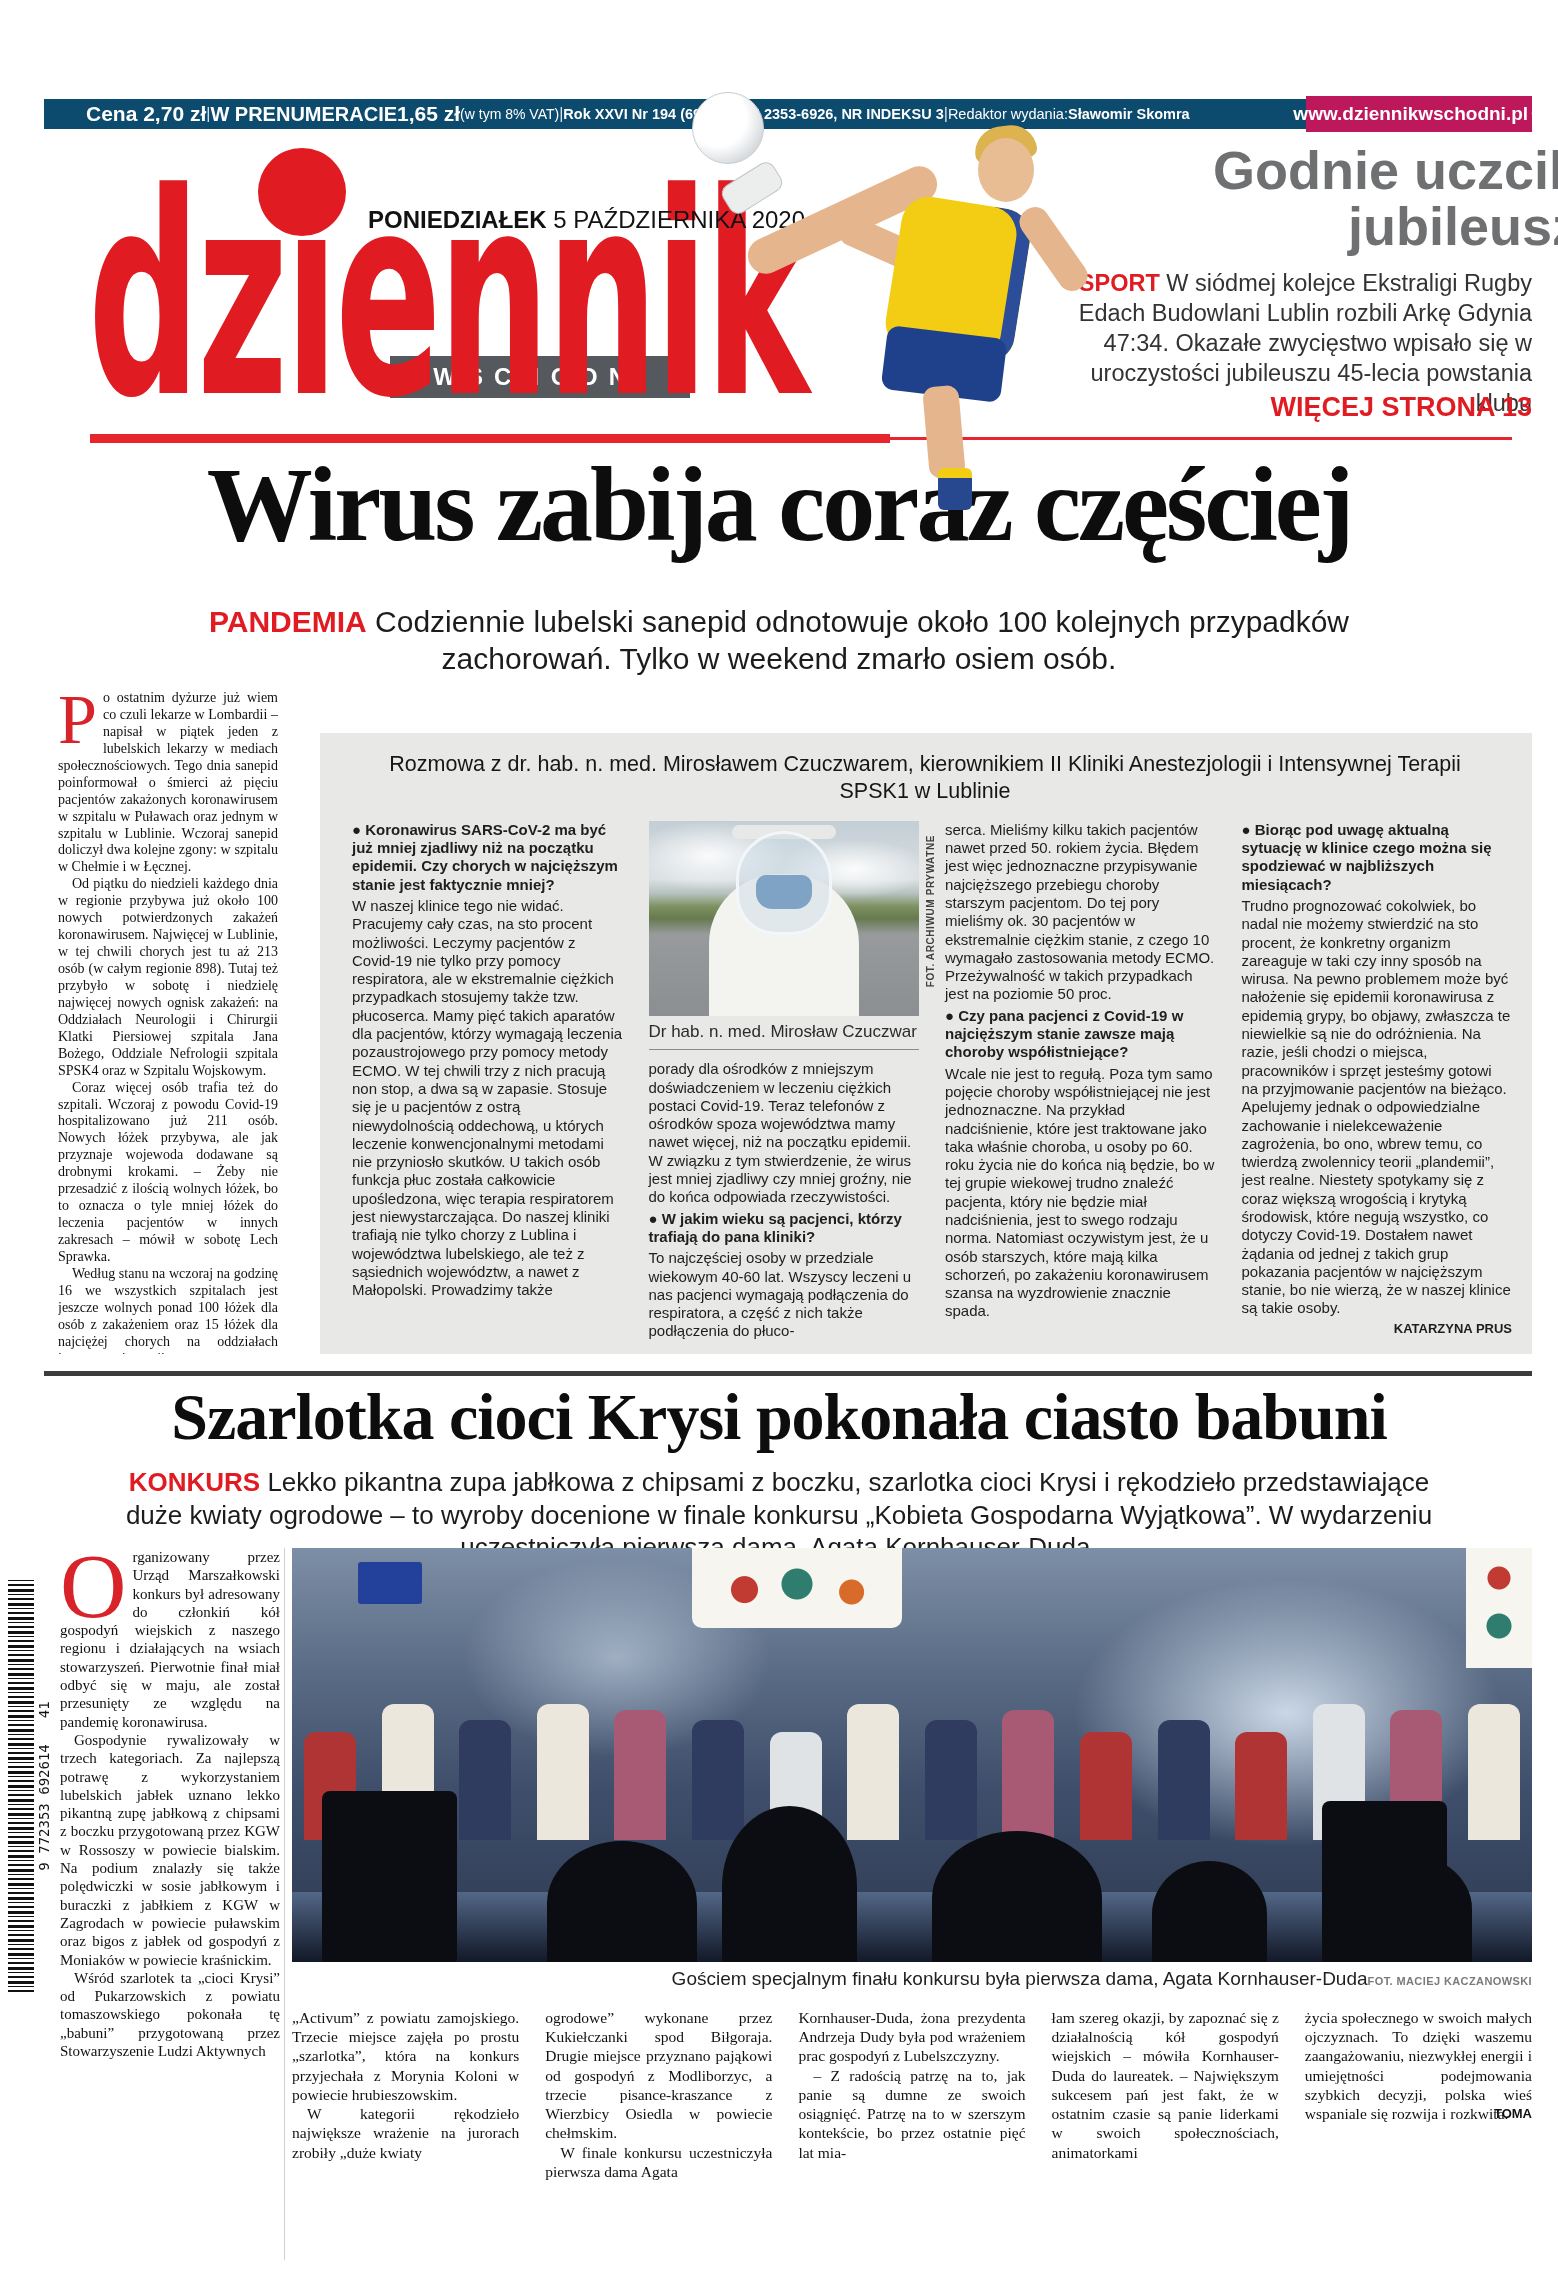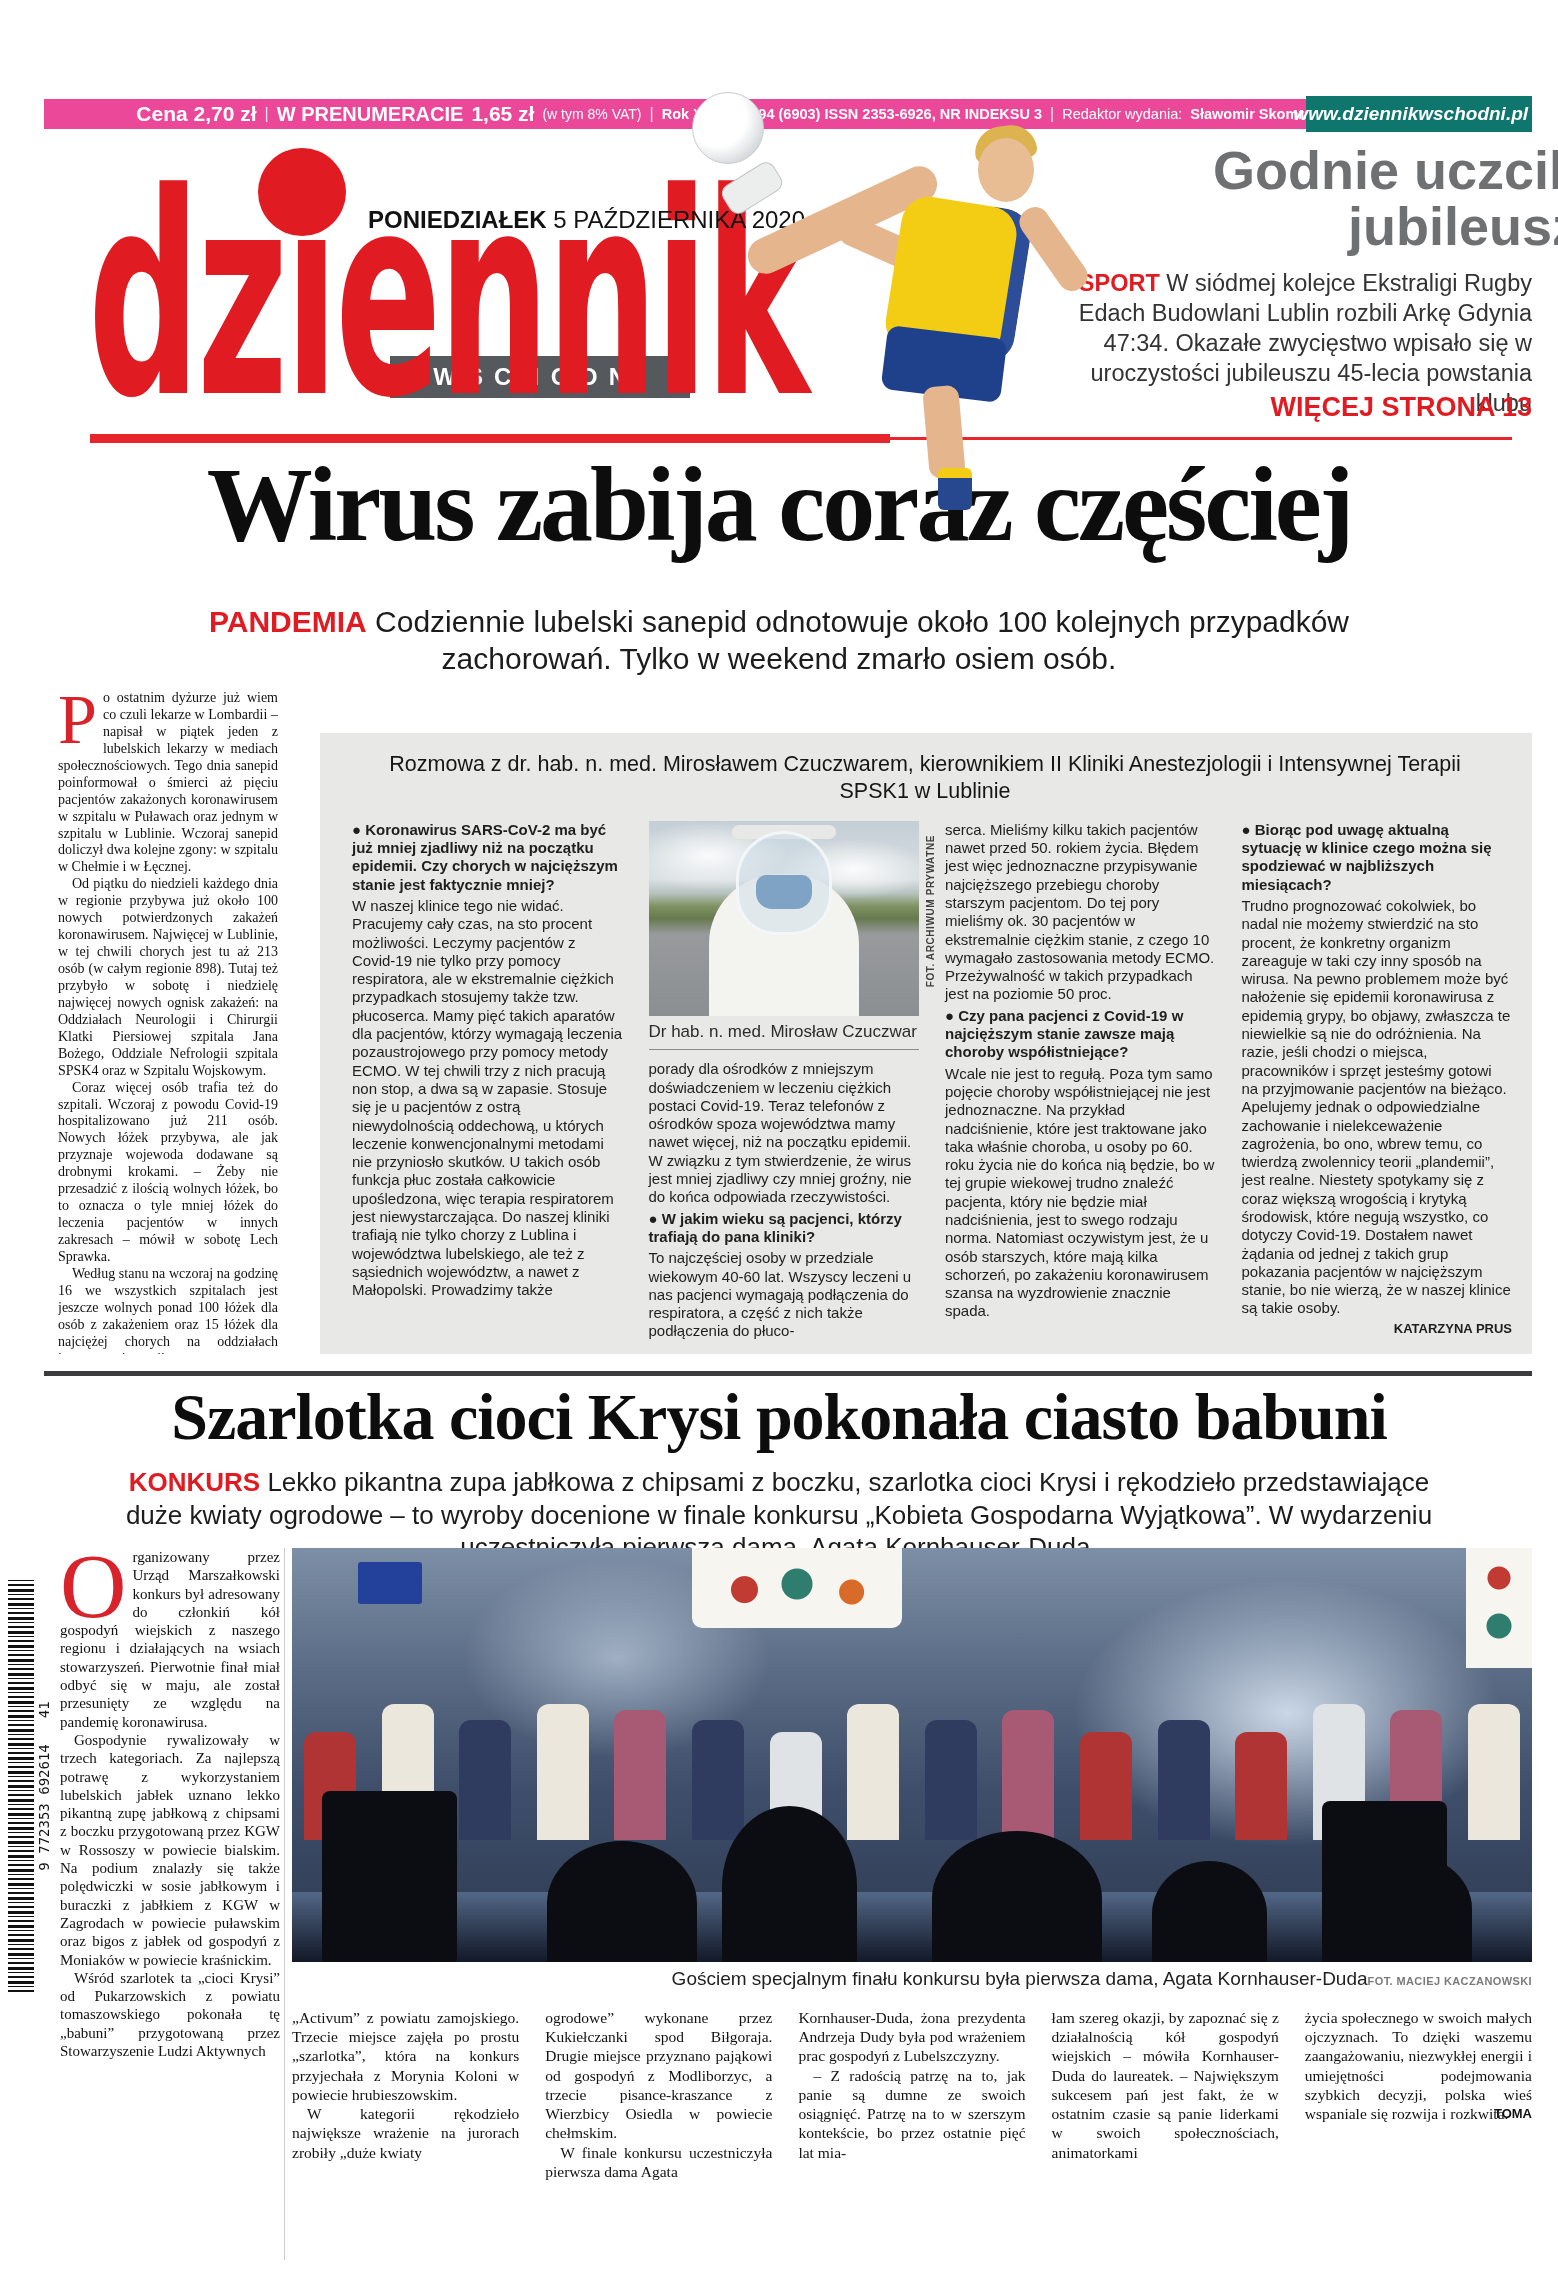--- a/index.html
+++ b/index.html
@@ -1,31 +1,31 @@
 <!DOCTYPE html>
 <html lang="pl"><head>
 <meta charset="utf-8">
 <style>
   * { margin:0; padding:0; box-sizing:border-box; }
   body { background:#d8d8d8; font-family:"Liberation Sans", sans-serif; }
   .page { position:relative; width:1558px; height:2281px; background:#fff; margin:0 auto; overflow:hidden; }
 
   
-  .topbar { position:absolute; left:44px; top:99px; width:1268px; height:30px; background:#ec4899;
-            color:#fff; display:flex; align-items:center; padding-left:42px; gap:8px; white-space:nowrap;justify-content:flex-end; }
+  .topbar { position:absolute; left:44px; top:99px; width:1268px; height:30px; background:#0c4a6e;
+            color:#fff; display:flex; align-items:center; padding-left:42px; gap:0; white-space:nowrap; }
   .tb-price { font-weight:bold; font-size:21px; }
   .tb-sub-label { font-weight:bold; font-size:20px; }
   .tb-sub-price { font-weight:bold; font-size:21px; }
   .tb-vat { font-size:14px; }
   .tb-sep { font-size:16px; opacity:.85; }
   .tb-issue { font-size:14.5px; font-weight:bold; }
   .tb-ed { font-size:14.5px; }
-  .web-banner { position:absolute; left:1306px; top:96px; width:226px; height:36px; background:#0f766e;
+  .web-banner { position:absolute; left:1306px; top:96px; width:226px; height:36px; background:#be185d;
                 display:flex; align-items:center; justify-content:center; gap:4px; color:#fff;
-                font-weight:bold; font-size:19px; cursor:pointer;font-style:italic; }
+                font-weight:bold; font-size:19px; cursor:pointer; }
   .cursor-icon { display:inline-block; transform:rotate(-35deg); font-size:15px; }
 
   
   .logo { position:absolute; left:88px; top:150px; height:248px; display:flex; align-items:flex-end; z-index:3; }
   .logo-text { display:inline-block; font-family:"DejaVu Sans", sans-serif; font-weight:800; color:#e01b22;
                font-size:280px; line-height:0.73; letter-spacing:-6px; transform:scaleX(0.56);
                transform-origin:left bottom; }
   .logo-dot { position:absolute; left:258px; top:148px; width:88px; height:88px; border-radius:50%;
               background:#e01b22; z-index:4; }
   .logo-subbox { position:absolute; left:390px; top:356px; width:300px; height:42px; background:#55585c;

